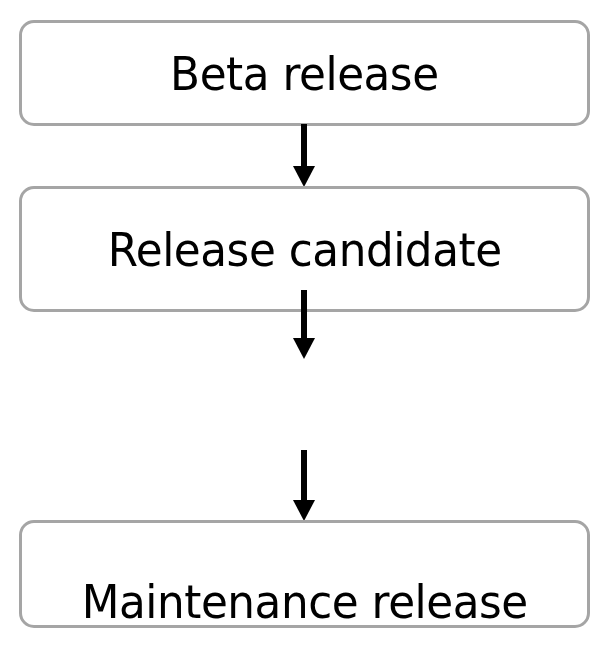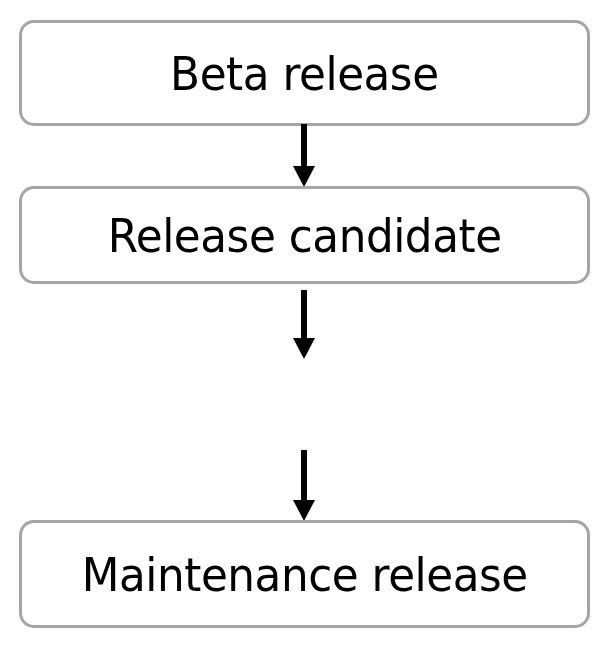--- a/index.html
+++ b/index.html
@@ -45,21 +45,21 @@
     color: #000000;
     letter-spacing: -0.5px;
     white-space: nowrap;
     text-align: center;
     transform: scaleX(0.93);
     transform-origin: center center;
   }
 
   
   #node-beta        { top: 20px;  height: 106px; }
-  #node-rc          { top: 186px; height: 98px; }
+  #node-rc          { top: 186px; height: 126px; }
   #node-full        { top: 358px; height: 94px;  }
   #node-maintenance { top: 520px; height: 108px; }
 
   
   .connector {
     position: absolute;
     left: 293px;
     width: 22px;
   }
   .connector svg { display: block; }
@@ -96,17 +96,17 @@
   </div>
 
 
   <div class="connector" id="arrow-full-maintenance">
     <svg width="22" height="72" viewBox="0 0 22 72" aria-hidden="true">
       <line x1="11" y1="0" x2="11" y2="52" stroke="#000000" stroke-width="6"></line>
       <polygon points="11,71 0,50 22,50" fill="#000000"></polygon>
     </svg>
   </div>
 
-  <div class="node" id="node-maintenance" style="border-color: rgb(165, 165, 165);">
+  <div class="node" id="node-maintenance" style="border-color: rgb(165, 165, 165); align-items: flex-end;">
     <span class="node-label">Maintenance release</span>
   </div>
 
 </div>
 
 </body></html>

